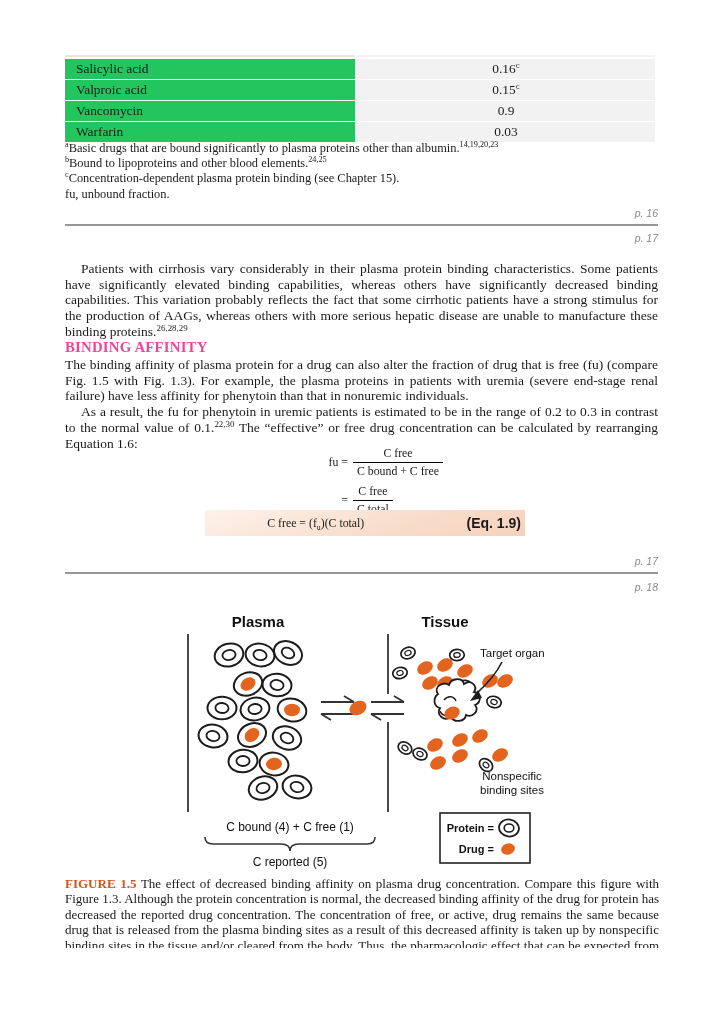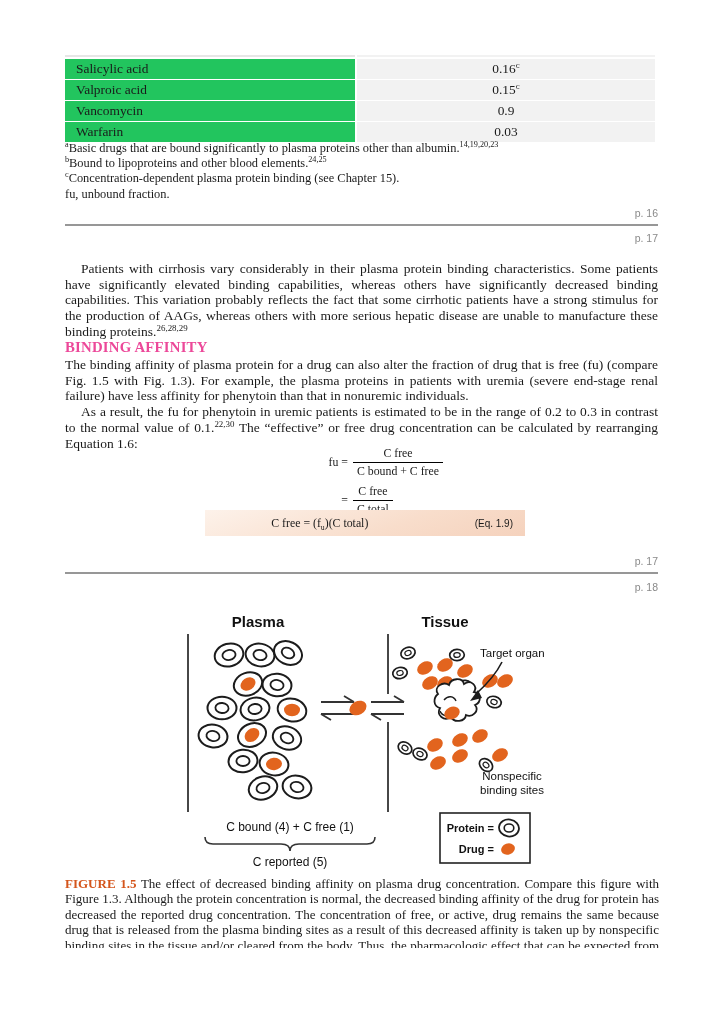--- a/index.html
+++ b/index.html
@@ -7,37 +7,37 @@
         font-family:"Liberation Serif","DejaVu Serif",serif;color:#1a1a1a;}
   .abs{position:absolute;}
   
   .trow-drug{background:#22c55e;font-size:13.4px;padding:2px 0 2px 11px;height:16px;line-height:16px;}
   .trow-val{background:#f2f2f2;font-size:13.4px;text-align:center;height:16px;line-height:16px;padding:2px 0;}
   sup{font-size:0.66em;line-height:0;}
   sub{font-size:0.66em;line-height:0;}
   
   .fnote{font-size:12.4px;line-height:15.2px;}
   
-  .pmark{font-family:"Liberation Sans",sans-serif;font-size:10.5px;color:#8a8a8a;text-align:right;width:80px;}
+  .pmark{font-family:"Liberation Sans",sans-serif;font-style:italic;font-size:10.5px;color:#8a8a8a;text-align:right;width:80px;}
   .rule{background:#979797;height:2px;width:593px;left:65px;}
   
   .para{width:593px;font-size:13.5px;line-height:15.7px;text-align:justify;margin:0;}
   .indent{text-indent:16px;}
   .head-orange{font-size:14.8px;font-weight:bold;color:#ec4899;letter-spacing:0.2px;}
   
   .eqrow{display:flex;align-items:center;font-size:11.8px;margin-bottom:5px;}
   .eqlhs{width:30px;text-align:right;margin-right:5px;}
   .frac{display:inline-block;text-align:center;}
   .frac .num{display:block;border-bottom:1px solid #000;padding:0 4px 1px 4px;}
   .frac .den{display:block;padding:1px 4px 0 4px;}
   .eqbox{left:205px;top:510px;width:320px;height:26px;
          background:linear-gradient(160deg,#fdf2ea 0%,#f8ddcb 60%,#f5d2bd 100%);
          display:flex;align-items:center;font-size:11.8px;gap:40px;}
   .eqbox .eqcenter{flex:1;text-align:center;}
-  .eqbox .eqlabel{font-weight:normal;font-size:10px;padding-right:12px;font-family:"Liberation Sans",sans-serif;}
+  .eqbox .eqlabel{font-weight:bold;font-size:14px;padding-right:4px;font-family:"Liberation Sans",sans-serif;}
   
   .figtext{font-family:"Liberation Sans",sans-serif;}
   
   .caption{width:594px;font-size:13px;line-height:15.4px;text-align:justify;}
   .cap-label{color:#d4551c;font-weight:bold;}
 </style>
 </head>
 <body>
 
 <div id="page">

